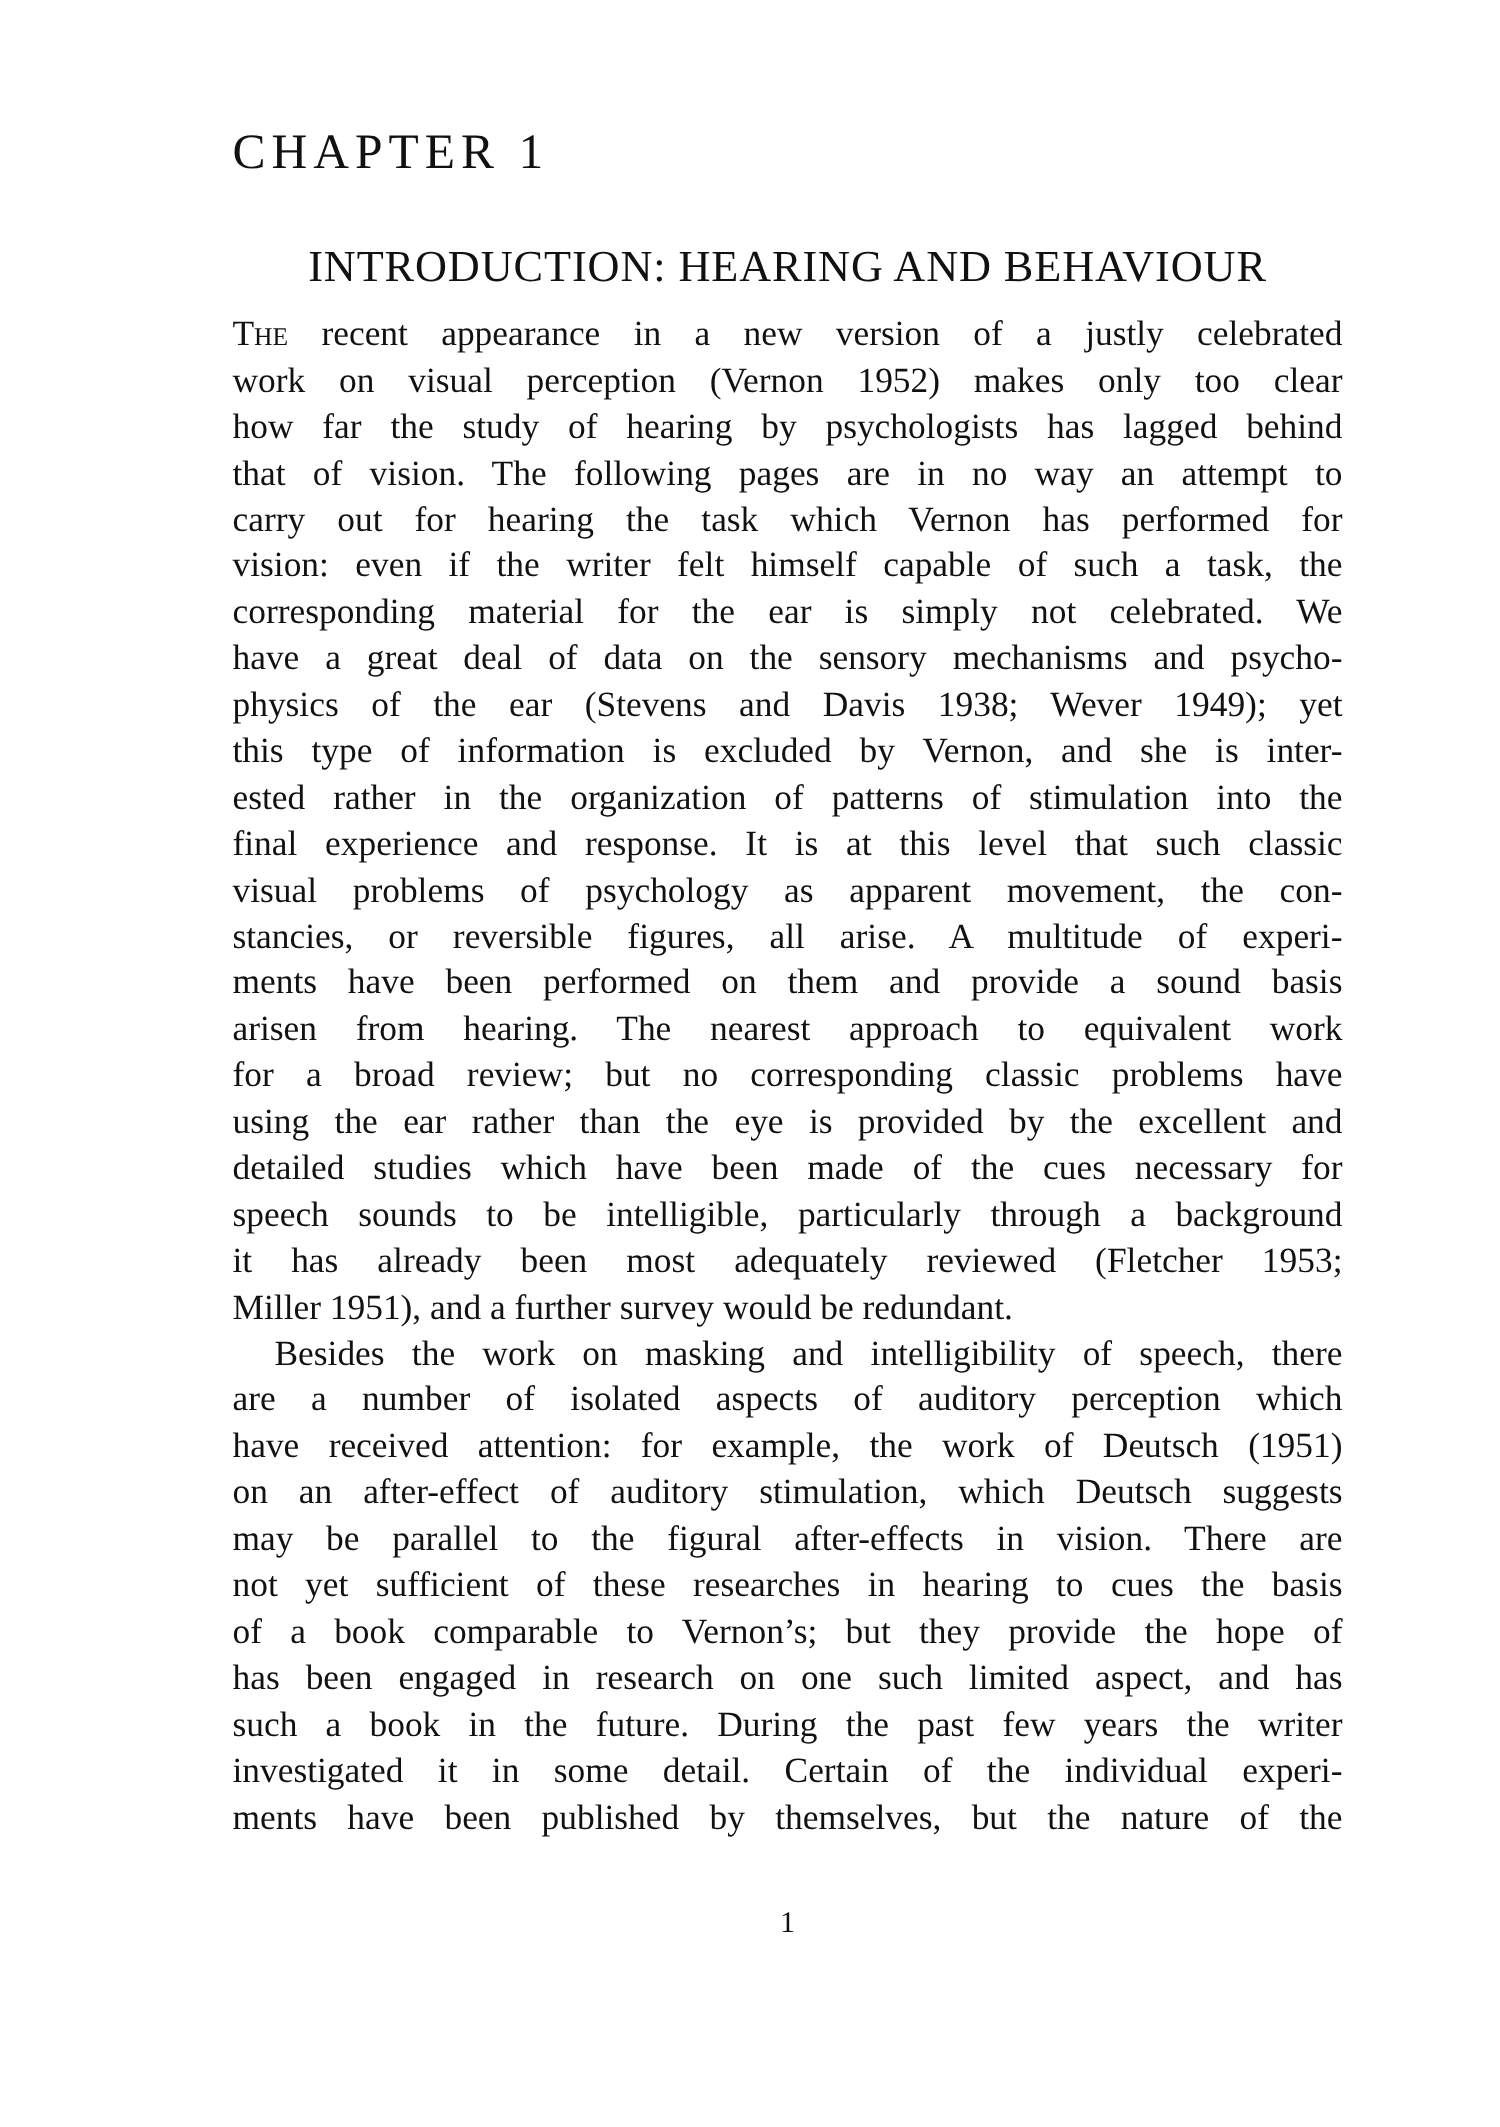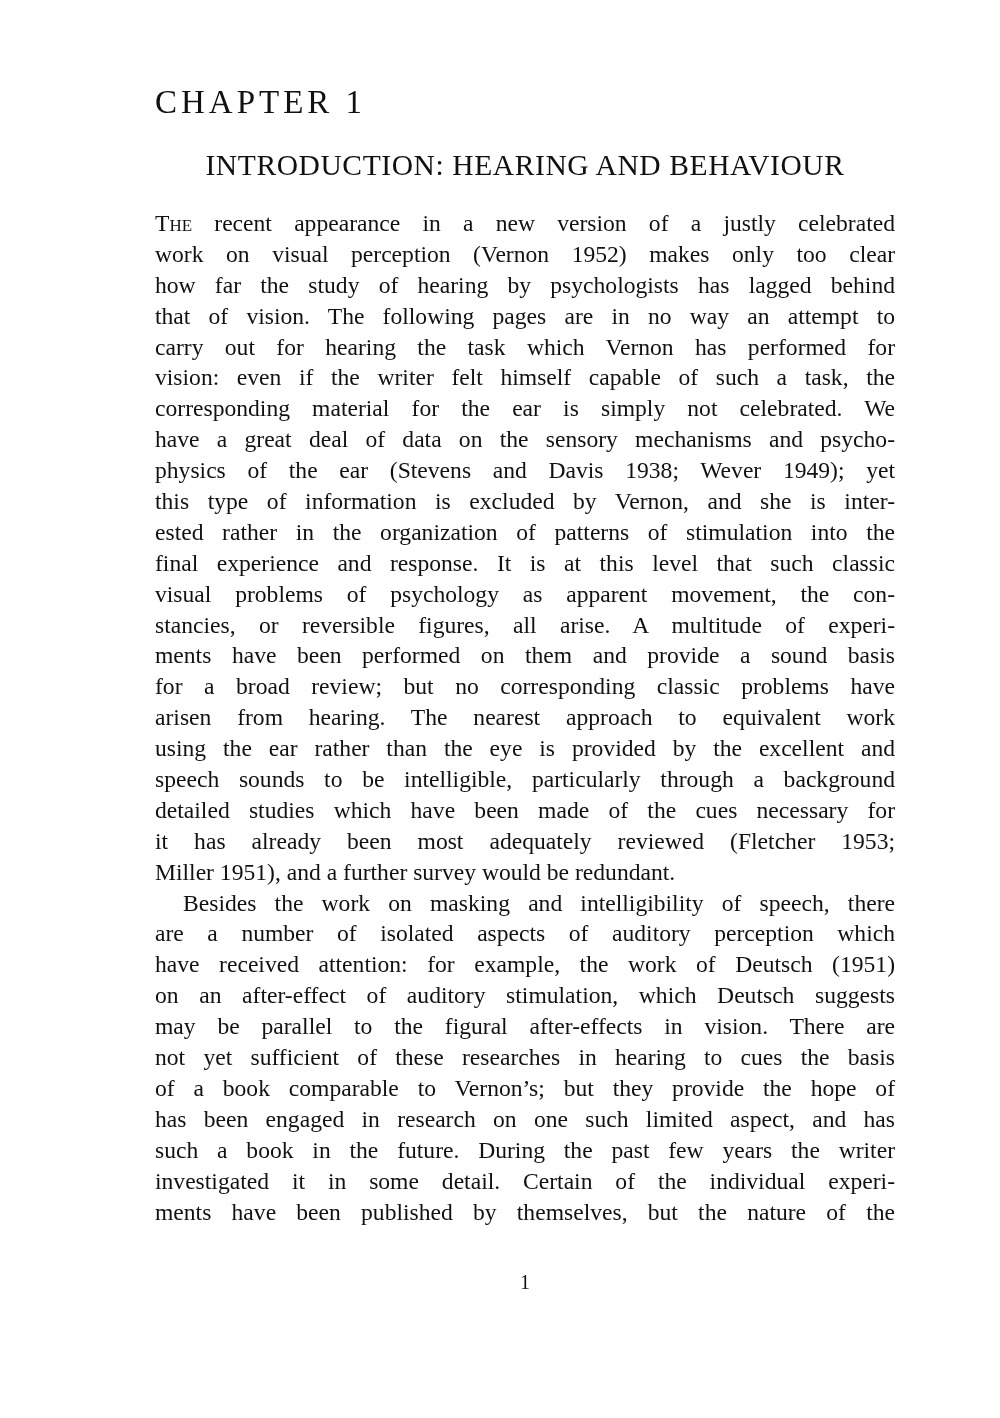--- a/index.html
+++ b/index.html
@@ -26,21 +26,21 @@
       left: 0;
       top: 82px;
       width: 740px;
       font-size: 33px;
       letter-spacing: 4px;
       line-height: 40px;
     }
     .chapter-title {
       position: absolute;
       left: 0;
-      top: 143px;
+      top: 156px;
       width: 740px;
       text-align: center;
       font-size: 29.5px;
       letter-spacing: 0.6px;
       line-height: 44px;
       white-space: nowrap;
     }
     .body-text {
       position: absolute;
       left: 0;
@@ -98,25 +98,25 @@
       <span class="line">vision:  even if the writer felt himself capable of such a task, the</span>
       <span class="line">corresponding material for the ear is simply not celebrated.  We</span>
       <span class="line">have a great deal of data on the sensory mechanisms and psycho-</span>
       <span class="line">physics of the ear (Stevens and Davis 1938;  Wever 1949);  yet</span>
       <span class="line">this type of information is excluded by Vernon, and she is inter-</span>
       <span class="line">ested rather in the organization of patterns of stimulation into the</span>
       <span class="line">final experience and response.  It is at this level that such classic</span>
       <span class="line">visual problems of psychology as apparent movement, the con-</span>
       <span class="line">stancies, or reversible figures, all arise.  A multitude of experi-</span>
       <span class="line">ments have been performed on them and provide a sound basis</span>
+      <span class="line">arisen from hearing.  The nearest approach to equivalent work</span>
       <span class="line">for a broad review;  but no corresponding classic problems have</span>
-      <span class="line">arisen from hearing.  The nearest approach to equivalent work</span>
       <span class="line">using the ear rather than the eye is provided by the excellent and</span>
+      <span class="line">detailed studies which have been made of the cues necessary for</span>
       <span class="line">speech sounds to be intelligible, particularly through a background</span>
-      <span class="line">detailed studies which have been made of the cues necessary for</span>
       <span class="line">it has already been most adequately reviewed (Fletcher 1953;</span>
       <span class="line last">Miller 1951), and a further survey would be redundant.</span>
     </div>
 
     <div>
       <span class="line indent">Besides the work on masking and intelligibility of speech, there</span>
       <span class="line">are a number of isolated aspects of auditory perception which</span>
       <span class="line">have received attention:  for example, the work of Deutsch (1951)</span>
       <span class="line">on an after-effect of auditory stimulation, which Deutsch suggests</span>
       <span class="line">may be parallel to the figural after-effects in vision.  There are</span>

